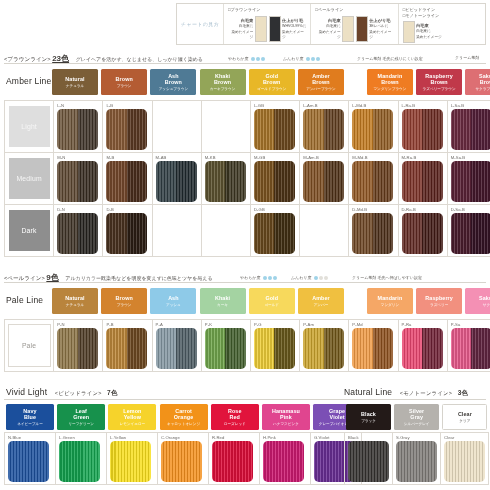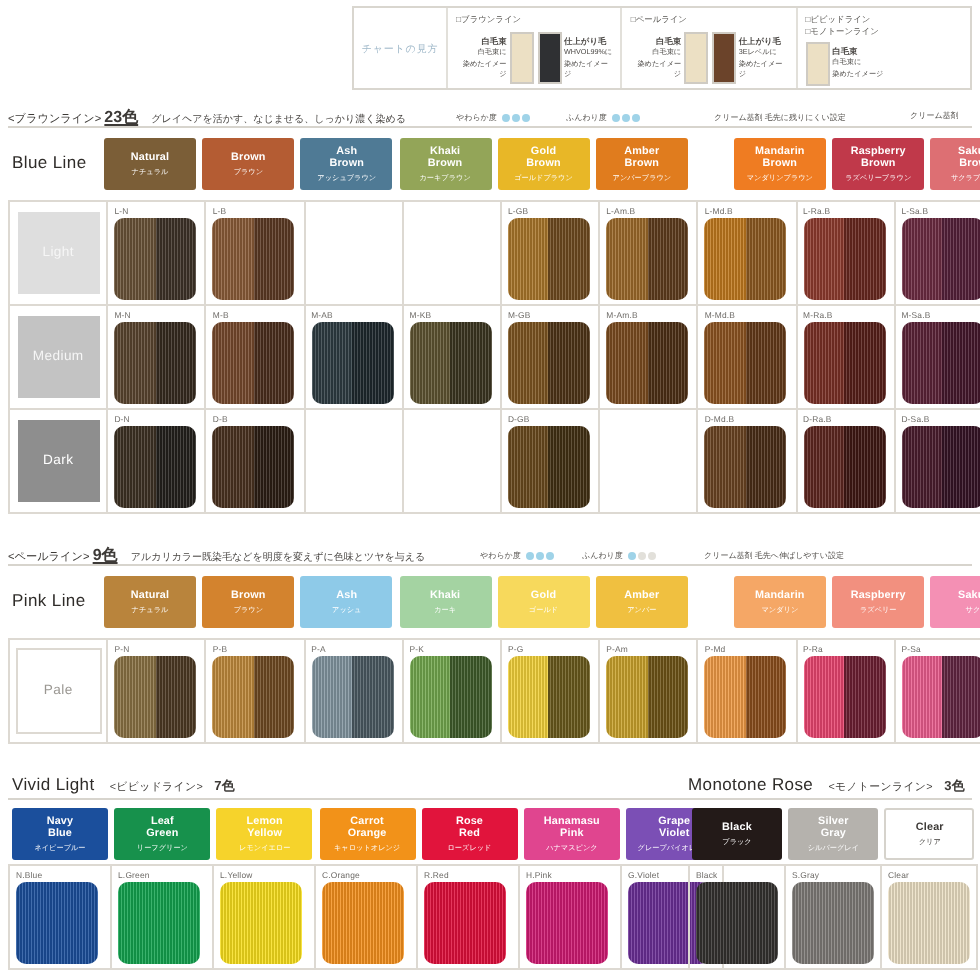--- a/index.html
+++ b/index.html
@@ -172,21 +172,21 @@
   </div>
 
   <div class="sec-head" style="top:53px;">
     <span>&lt;ブラウンライン&gt;</span>
     <span class="cnt">23色</span>
     <span class="desc">グレイヘアを活かす、なじませる、しっかり濃く染める</span>
   </div>
   <div class="note" style="top:55px;left:455px;">クリーム基剤</div>
   <div class="rule" style="top:63px;"></div>
 
-  <div class="line-title" style="left:6px;top:76px;">Blue Line</div>
+  <div class="line-title" style="left:6px;top:76px;">Amber Line</div>
 
   <div class="meter" style="left:228px;top:56px;">
     <span class="lbl">やわらか度</span>
     <span class="st"></span>
       <span class="st"></span>
       <span class="st"></span>
   </div>
   <div class="meter" style="left:283px;top:56px;">
     <span class="lbl">ふんわり度</span>
     <span class="st"></span>
@@ -450,21 +450,21 @@
       </div>
     </div>
 
   <div class="sec-head" style="top:272px;">
     <span>&lt;ペールライン&gt;</span>
     <span class="cnt">9色</span>
     <span class="desc">アルカリカラー既染毛などを明度を変えずに色味とツヤを与える</span>
   </div>
   <div class="rule" style="top:282px;"></div>
 
-  <div class="line-title" style="left:6px;top:295px;">Pink Line</div>
+  <div class="line-title" style="left:6px;top:295px;">Pale Line</div>
 
   <div class="meter" style="left:240px;top:275px;">
     <span class="lbl">やわらか度</span>
     <span class="st"></span>
       <span class="st"></span>
       <span class="st"></span>
   </div>
   <div class="meter" style="left:291px;top:275px;">
     <span class="lbl">ふんわり度</span>
     <span class="st"></span>
@@ -691,21 +691,21 @@
           <div class="swatch">
             <div class="half l" style="background: rgb(107, 47, 150);"></div>
             <div class="half r" style="background: rgb(107, 47, 150);"></div>
             <div class="strands"></div>
           </div>
         </div>
       </div>
     </div>
 
   <div class="line-title" style="left:344px;top:387px;">
-    <span>Monotone Rose</span>
+    <span>Natural Line</span>
     <span class="line-sub">&lt;モノトーンライン&gt;</span>
     <span class="line-sub" style="font-weight:bold;font-size:6.5px;margin-left:3px;">3色</span>
   </div>
   <div class="rule" style="top:399px;left:344px;width:142px;right:auto;"></div>
 
   <div class="chips" id="mono-chips" style="left:346px;top:404px;">
       <div class="chip" style="width: 45px; background: rgb(35, 26, 24); color: rgb(255, 255, 255);">
         <div class="en">Black</div>
         <div class="jp">ブラック</div>
       </div>

